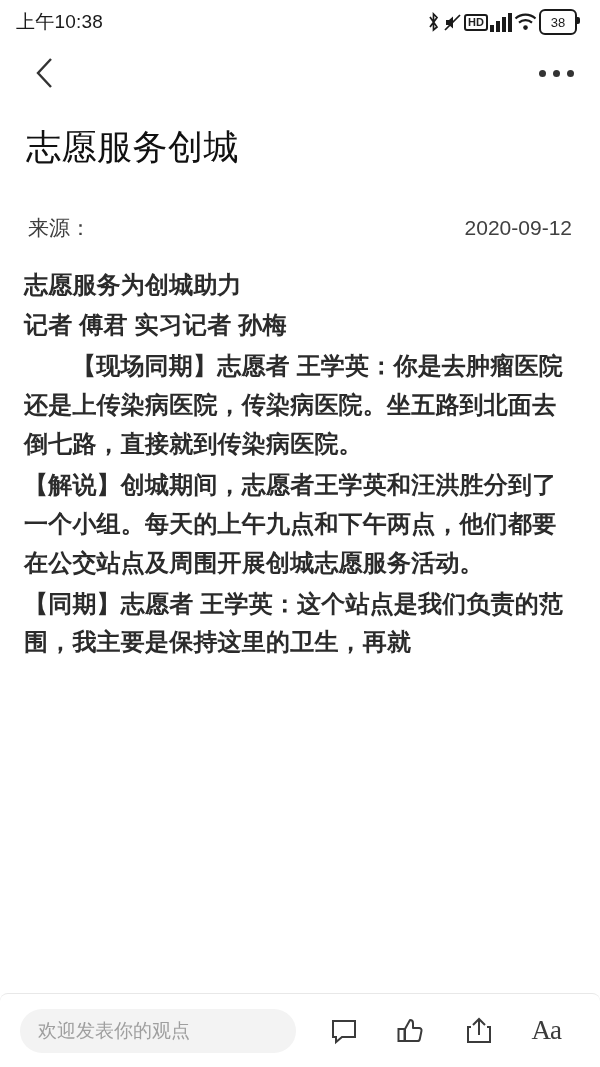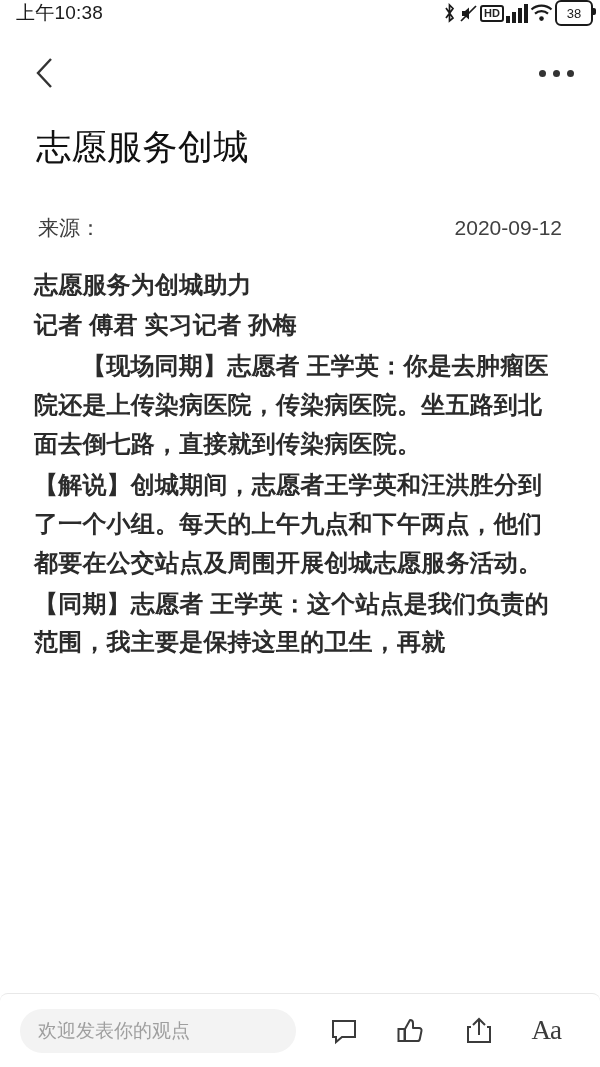--- a/index.html
+++ b/index.html
@@ -13,23 +13,23 @@
     font-family: "Liberation Sans", sans-serif;
     color: #222222;
     overflow: hidden;
     position: relative;
   }
 
   
   .status-bar {
     height: 44px;
     display: flex;
-    align-items: flex-start;
+    align-items: center;
     justify-content: space-between;
-    padding: 0 7px 0 16px;
+    padding: 0 23px 0 16px;
     box-sizing: border-box;
     background: #ffffff;
   }
   .status-time {
     font-size: 19px;
     color: #1a1a1a;
     letter-spacing: 0.2px;
   }
   .status-icons {
     display: flex;
@@ -98,21 +98,21 @@
   .more-dots span {
     width: 7px;
     height: 7px;
     border-radius: 50%;
     background: #333333;
     display: block;
   }
 
   
   .article {
-    padding: 0 32px;
+    padding: 0 22px;
     box-sizing: border-box;
   }
   .article-title {
     font-size: 35px;
     line-height: 1.3;
     color: #111111;
     margin: 22px 0 0 4px;
     font-weight: normal;
     letter-spacing: 0.5px;
   }

